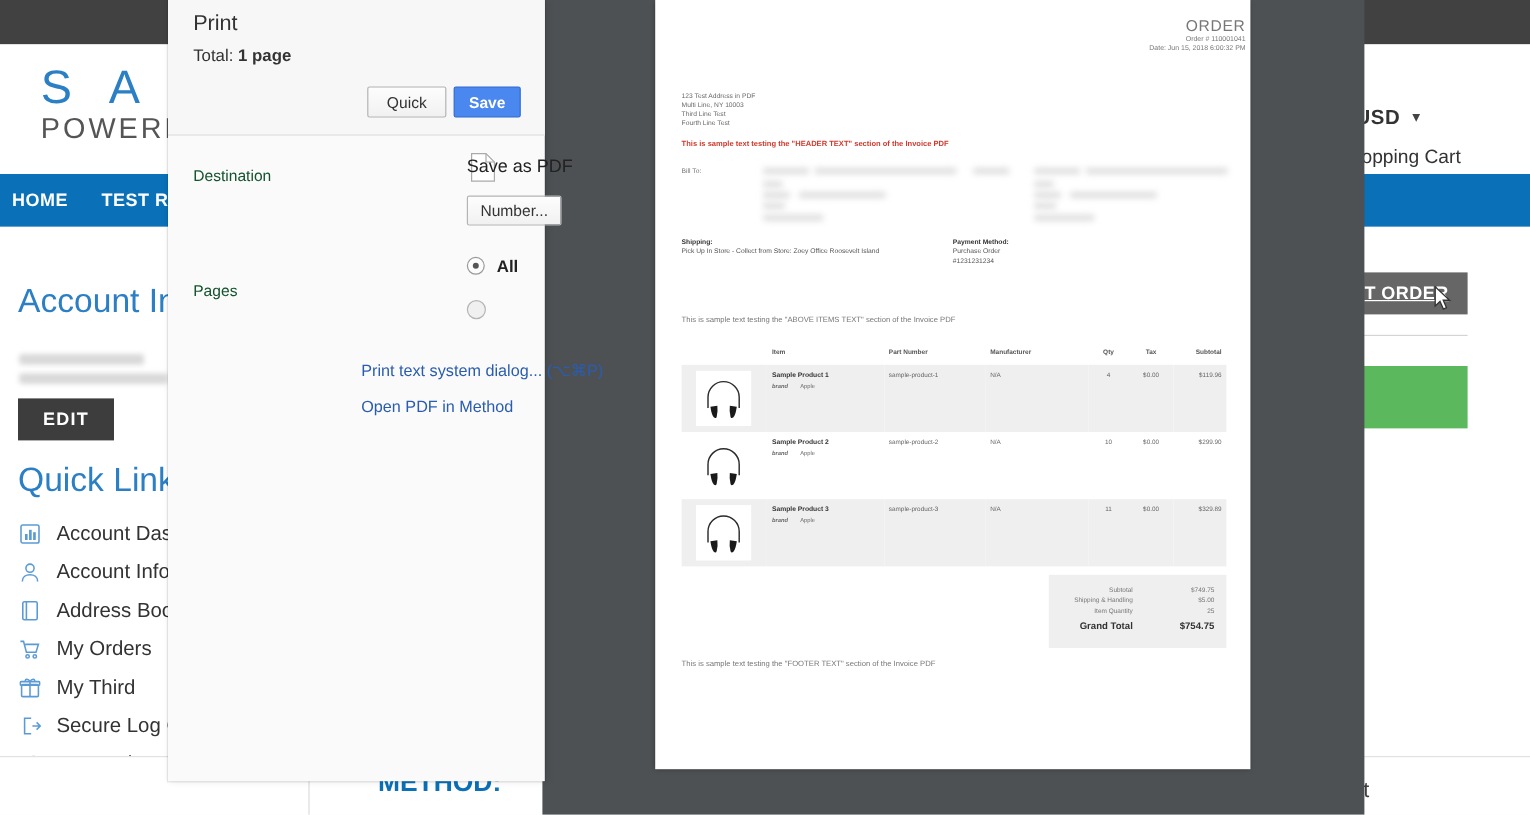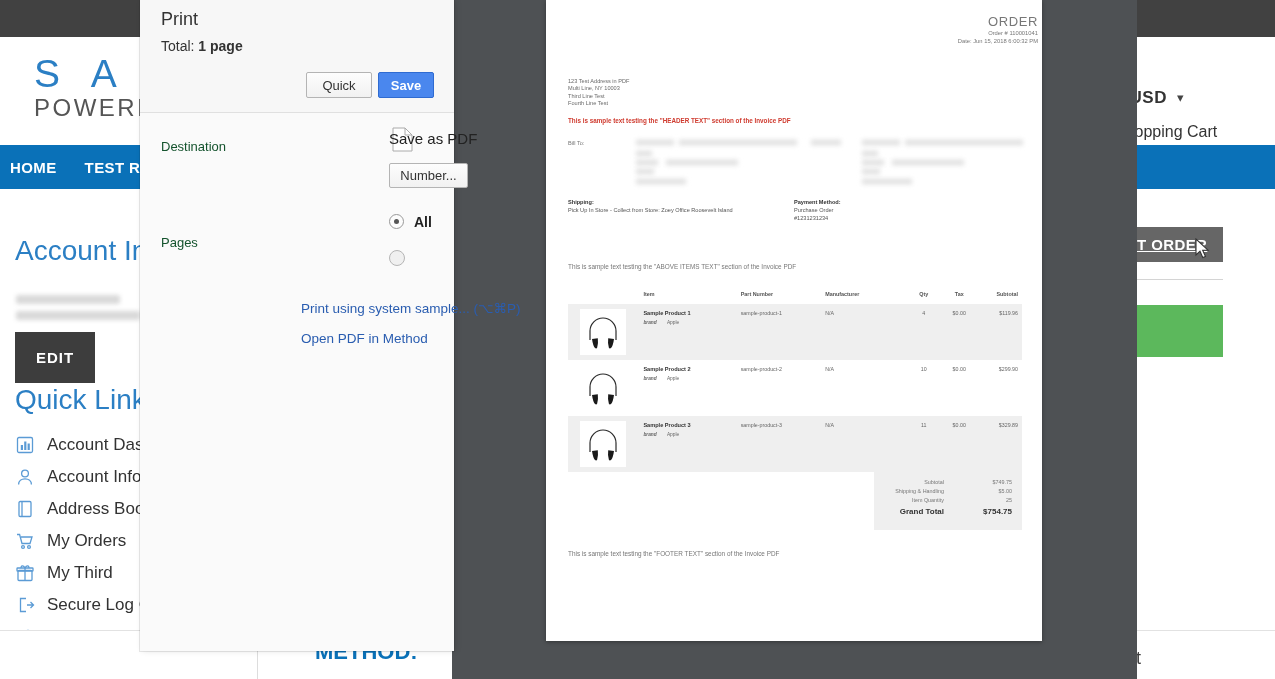--- a/index.html
+++ b/index.html
@@ -43,21 +43,21 @@
   #navbar{position:absolute;left:0;top:145px;width:1275px;height:44px;background:#0a71b8;}
   #navbar .navitems{display:flex;align-items:center;height:44px;padding-left:10px;gap:28px;}
   #navbar .navitem{color:#fff;font-weight:bold;font-size:15px;letter-spacing:.4px;white-space:nowrap;}
 
   #page-body{position:absolute;left:0;top:189px;width:1275px;height:490px;background:#fff;}
   #acct-title{position:absolute;left:15px;top:46px;font-size:28px;color:#2b7fc4;font-weight:400;white-space:nowrap;}
   .redacted{background:#d9d9d9;border-radius:2px;filter:blur(2.2px);}
   #acct-line1{position:absolute;left:16px;top:106px;width:104px;height:9px;}
   #acct-line2{position:absolute;left:16px;top:122px;width:124px;height:9px;}
   #edit-btn{
-    position:absolute;left:15px;top:143px;width:80px;height:51px;background:#3d3d3d;color:#fff;
+    position:absolute;left:15px;top:143px;width:80px;height:35px;background:#3d3d3d;color:#fff;
     font-weight:bold;font-size:15px;letter-spacing:1px;display:flex;align-items:center;justify-content:center;
   }
   #ql-title{position:absolute;left:15px;top:195px;font-size:28px;color:#2b7fc4;white-space:nowrap;}
   #ql-list{position:absolute;left:15px;top:240px;width:330px;}
   .ql-item{display:flex;align-items:center;gap:12px;height:32px;white-space:nowrap;}
   .ql-label{font-size:17px;color:#333;}
   .ql-ico{width:20px;height:20px;flex:none;color:#5b9bd5;}
   .ql-ico svg{display:block;}
   #sidebar-divider{position:absolute;left:257px;top:414px;width:1px;height:76px;background:#ddd;}
 
@@ -111,21 +111,21 @@
   #items-table tr.alt{background:#efefef;}
   .th-r,.td-r{text-align:right !important;}
   .th-c,.td-c{text-align:center !important;}
   .prod-name{font-weight:bold;color:#333;font-size:5.6px;display:block;margin-bottom:3px;}
   .prod-attr{display:inline-block;font-style:italic;font-weight:bold;color:#666;font-size:4.8px;width:22px;}
   .prod-attrval{display:inline-block;color:#666;font-size:4.8px;}
   .rowcell-img{width:54px;padding:5px 4px 5px 12px !important;}
   .hp{width:46px;height:46px;background:#fff;display:block;}
   .hp svg{display:block;}
 
-  #totals{position:absolute;right:20px;top:469px;width:148px;background:#efefef;padding:8px 10px 12px 0;box-sizing:border-box;}
+  #totals{position:absolute;right:20px;top:479px;width:148px;background:#efefef;padding:8px 10px 12px 0;box-sizing:border-box;}
   #totals table{width:100%;border-collapse:collapse;}
   #totals td{font-size:5.4px;color:#777;padding:1.5px 0;}
   #totals td.lbl{text-align:right;padding-right:12px;}
   #totals td.val{text-align:right;width:56px;}
   #totals tr.grand td{font-size:8px;font-weight:bold;color:#333;padding-top:3px;}
   #footer-text{position:absolute;left:22px;top:550px;font-size:6.4px;color:#777;}
 
   
   #print-dialog{
     left:140px;top:0;width:314px;height:651px;background:#fafafa;z-index:40;
@@ -488,21 +488,21 @@
     </svg>
   </span>
   <div id="dest-value">Save as PDF</div>
   <div id="btn-change">Number...</div>
 
   <div class="pd-lbl" id="lbl-pages">Pages</div>
   <div id="radio-all"></div>
   <div id="radio-all-lbl">All</div>
   <div id="radio-custom"></div>
 
-  <div class="pd-link" id="link-system">Print using system sample... (⌥⌘P)</div>
+  <div class="pd-link" id="link-system">Print text system dialog... (⌥⌘P)</div>
   <div class="pd-link" id="link-preview">Open PDF in Method</div>
 </div>
 
 <span id="cursor">
   <svg viewBox="0 0 16 22" width="16" height="22">
     <path d="M1 1 L1 17 L5 13.2 L7.8 19.6 L10.4 18.4 L7.7 12.2 L13 12.2 Z" fill="#fff" stroke="#333" stroke-width="1.1"></path>
   </svg>
 </span>
 
 </body></html>

